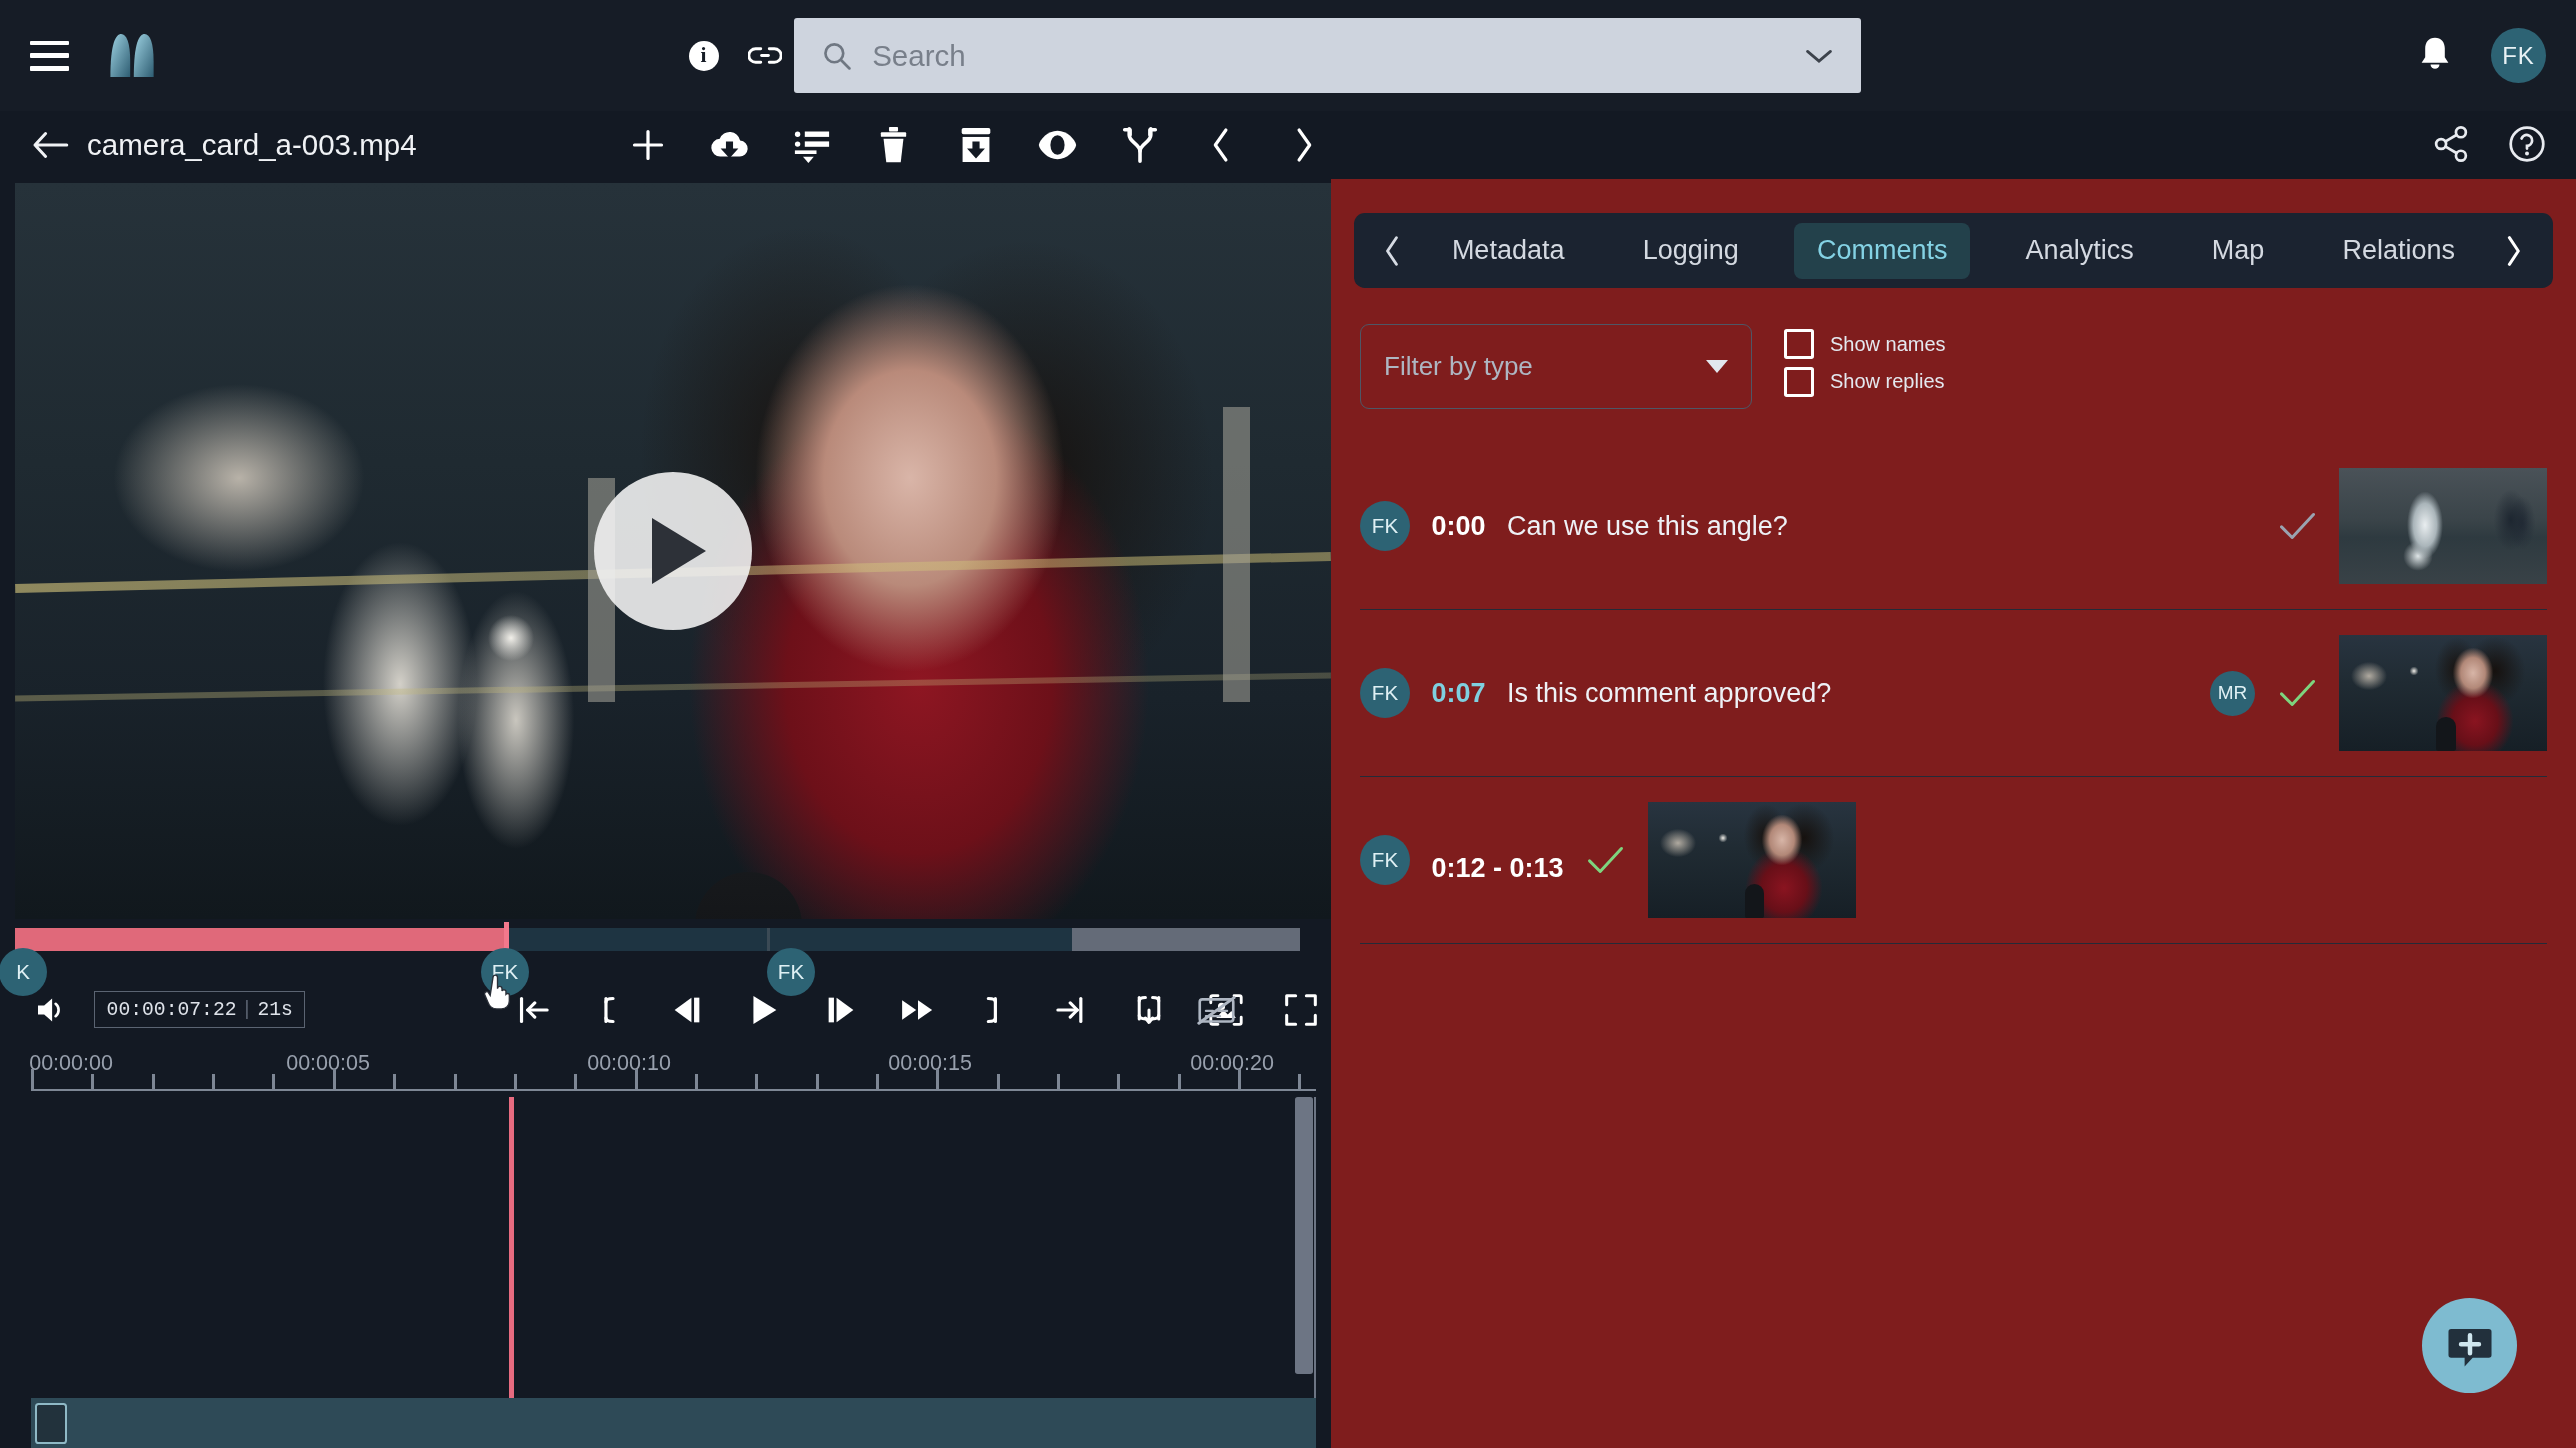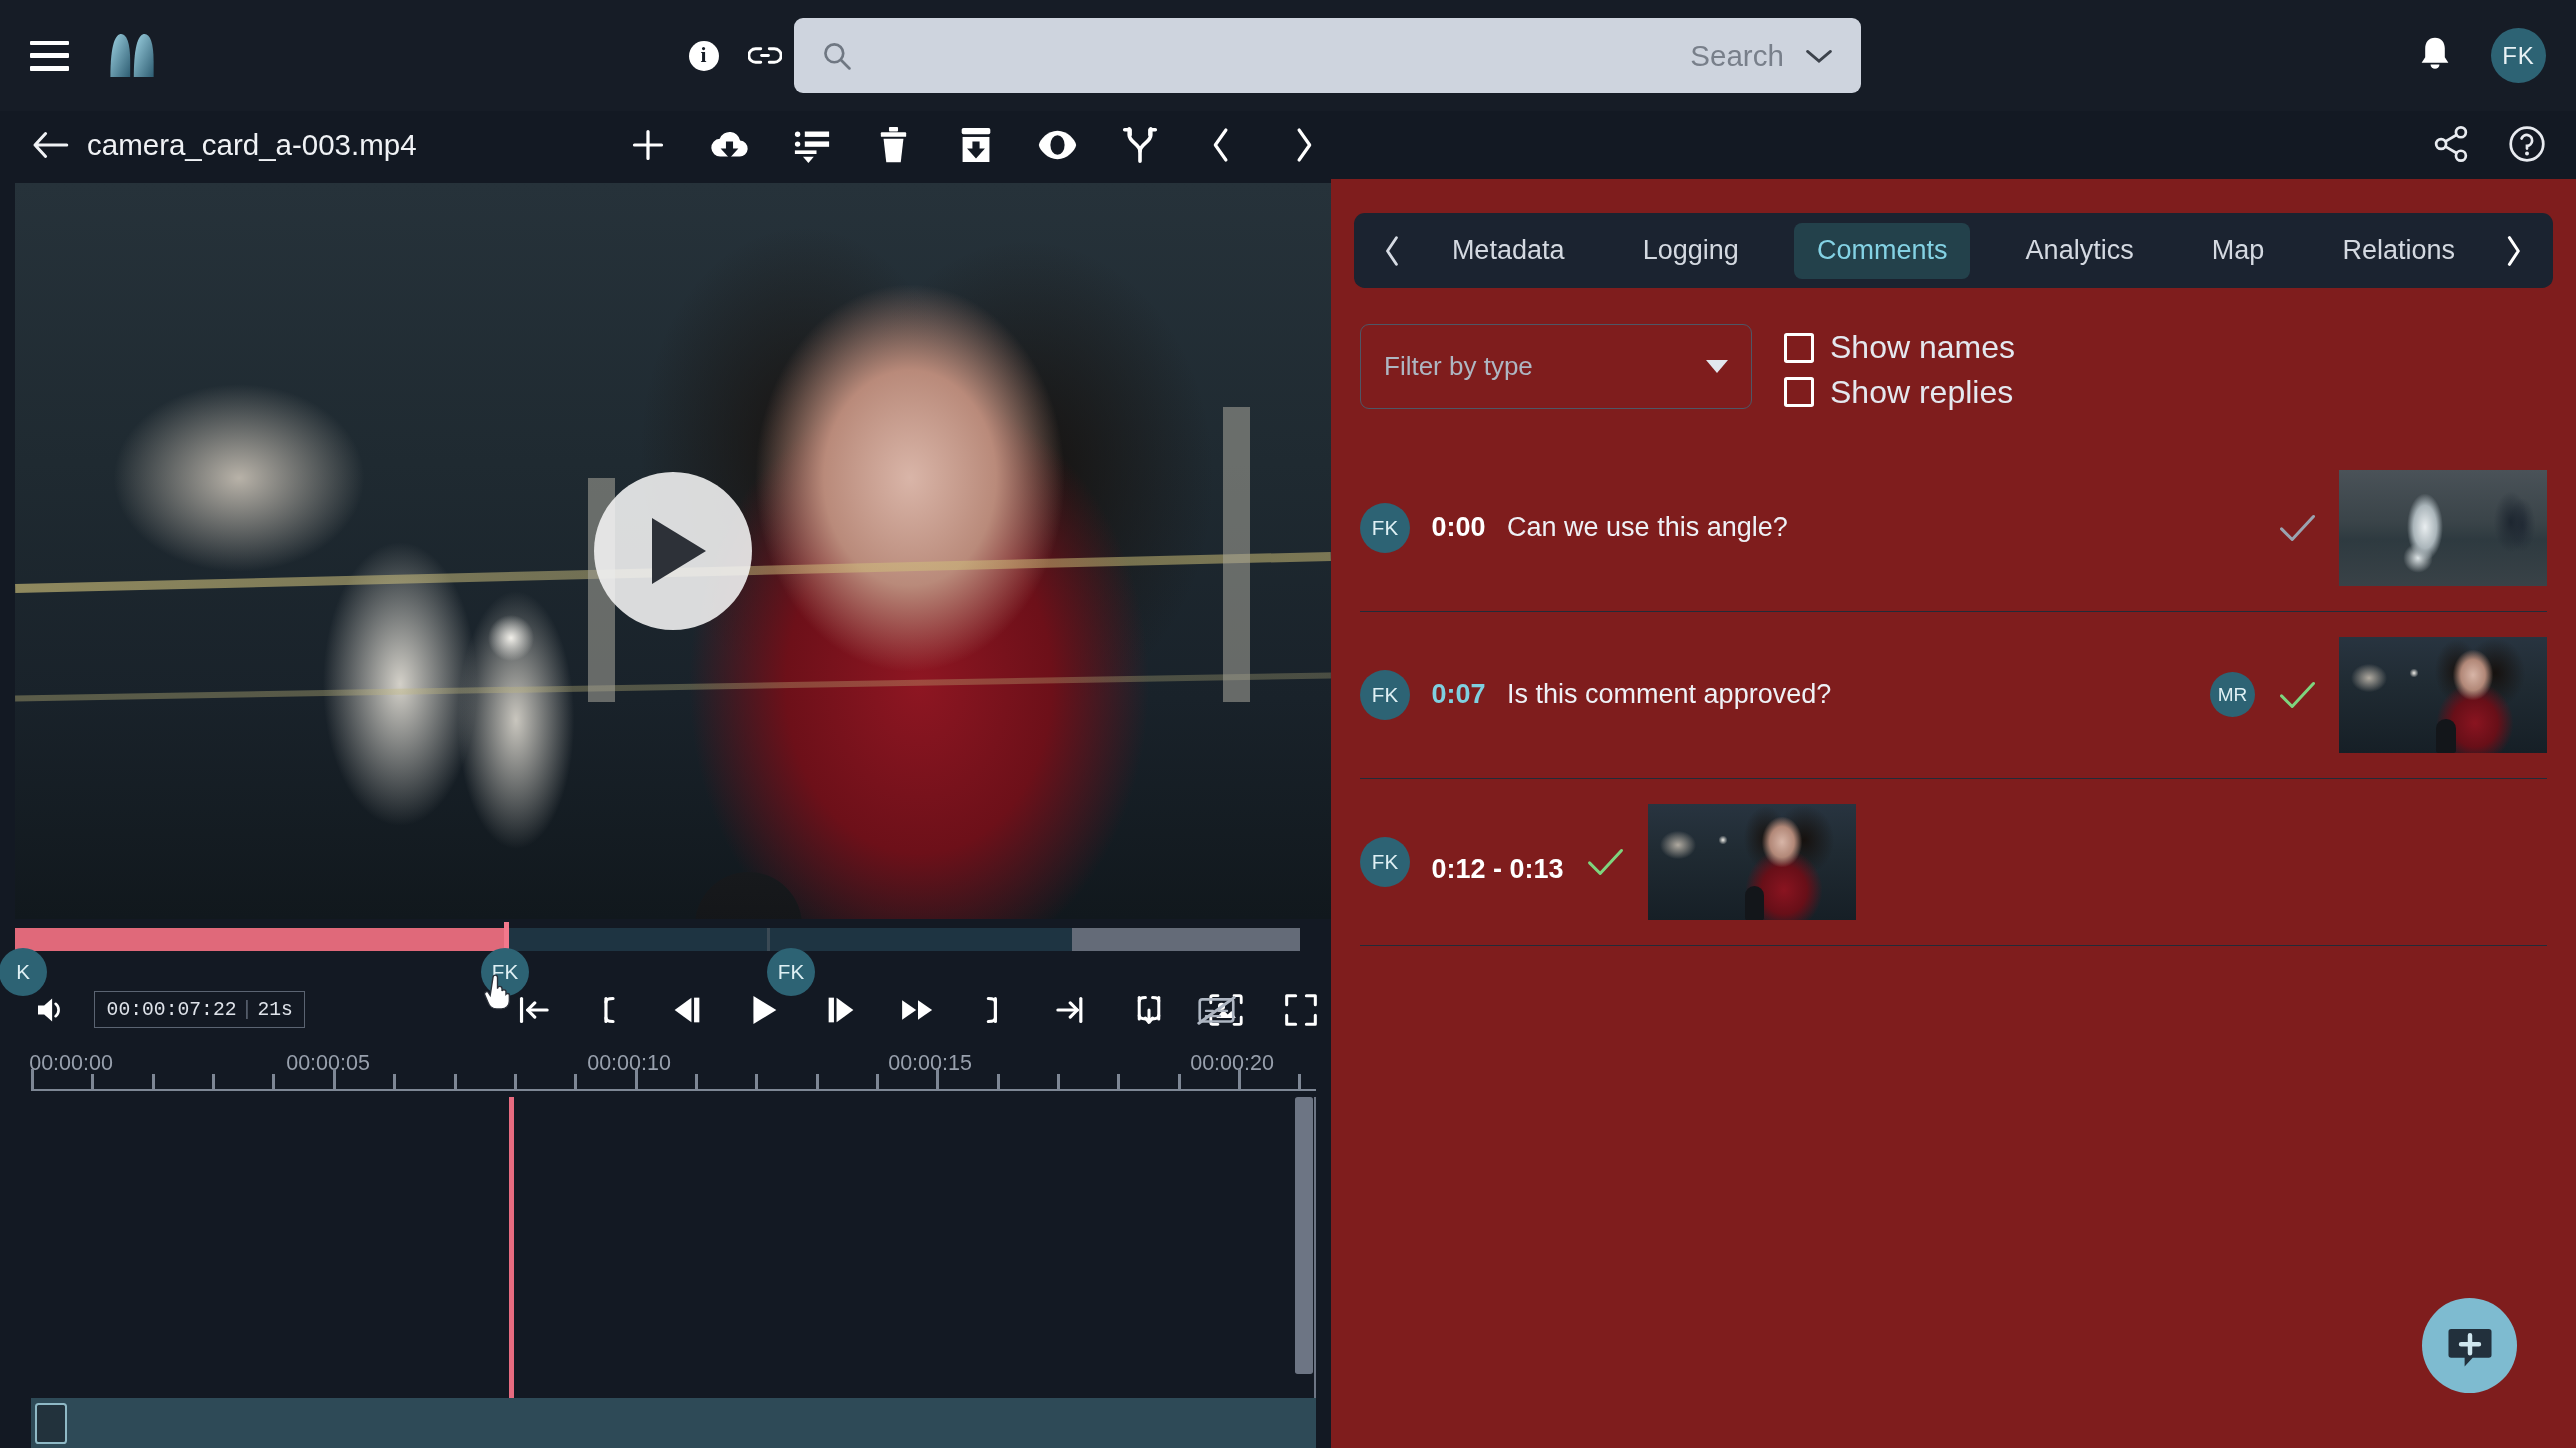--- a/index.html
+++ b/index.html
@@ -24,24 +24,23 @@
   .brand-logo { width: 54px; height: 47px; margin-right: 9px; }
   .top-center-icons { display:flex; align-items:center; gap:29px; margin-left:auto; }
   .circ-info {
     width:30px;height:30px;border-radius:50%;background:#fff;color:#161c26;
     display:flex;align-items:center;justify-content:center;font-weight:bold;font-size:21.5px;
     font-family:"Liberation Serif", serif;
   }
   .link-icon { width:34px;height:34px; display:flex;align-items:center;justify-content:center;}
   .searchbar {
     width: 1067px; height: 75px; margin-left: 12px; margin-right:auto;
-    background: #ced4de; border-radius: 9px;
+    background: #ced4de; border-radius: 3px;
     display: flex; align-items: center; padding: 0 27px; gap: 19.7px;
     position:relative;
-    text-align:right;
   }
   .searchbar .ph { color:#787f8a; font-size:29.5px; flex:1; }
   .topbar-right { display:flex; align-items:center; gap:38px; margin-left: 36px; }
   .avatar {
     width:55px;height:55px;border-radius:50%;
     background:#2d6374;color:#e8f2f5;
     display:flex;align-items:center;justify-content:center;
     font-size:24px; letter-spacing:0.9px;
   }
 
@@ -164,21 +163,21 @@
   .filter-row { margin:36px 29px 0 29px; display:flex; align-items:flex-start; gap:32px; }
   .select {
     width:392px; height:85px; border:1.8px solid #4e5766; border-radius:9px;
     display:flex; align-items:center; padding:0 23px; cursor:pointer;
   }
   .select span { flex:1; color:#aeb6c2; font-size:26px; }
   .caret { width:0;height:0;border-left:11.6px solid transparent;border-right:11.6px solid transparent;border-top:13.4px solid #e2e7ee;}
   .checks { display:flex; flex-direction:column; gap:7.2px; padding-top:5.4px;}
   .check-row { display:flex; align-items:center; gap:16px; cursor:pointer;}
   .checkbox { width:30px;height:30px;border:3.6px solid #fff; border-radius:2.7px; flex:0 0 30px;}
-  .check-row span { color:#e4e8ef; font-size:32px; }
+  .check-row span { color:#e4e8ef; font-size:20px; }
 
   .comments { margin:34px 29px 0 29px; }
   .comment {
     display:flex; align-items:center; gap:21.5px;
     padding:25px 0; border-bottom:1.8px solid #232b38;
     min-height:150px;
   }
   .c-avatar {
     width:50px;height:50px;border-radius:50%;background:#2d6374;color:#dff0f4;
     display:flex;align-items:center;justify-content:center;font-size:20.6px; flex:0 0 50px;

